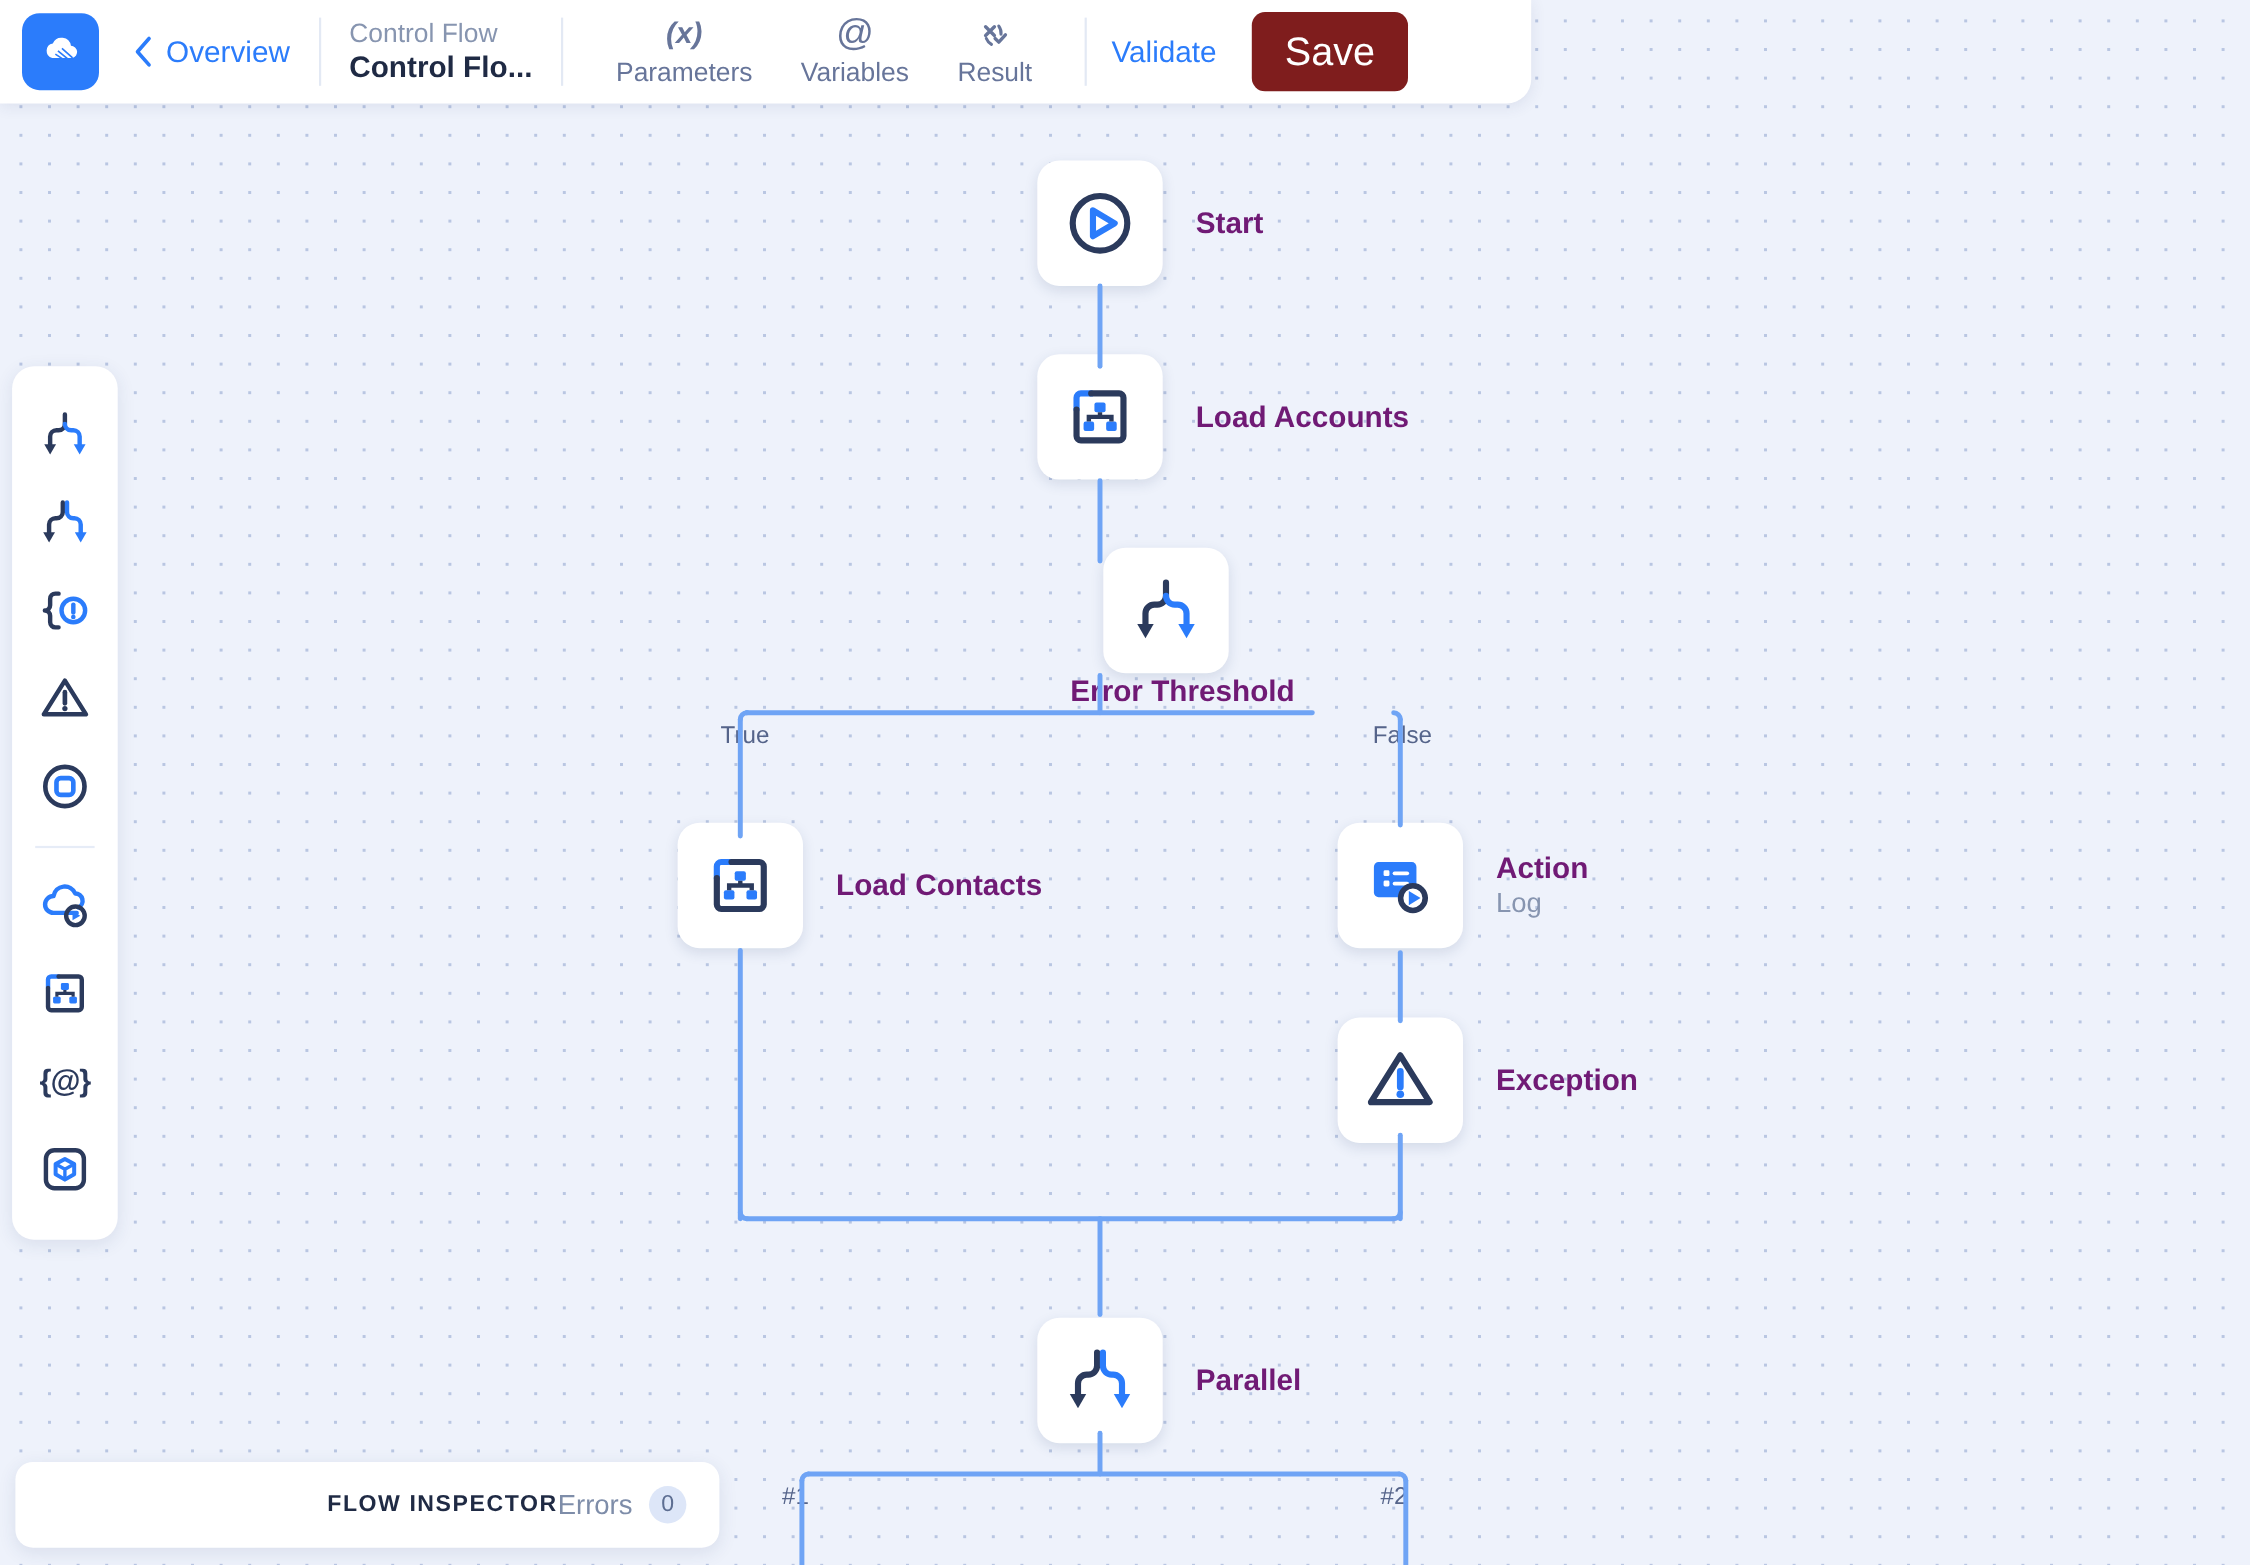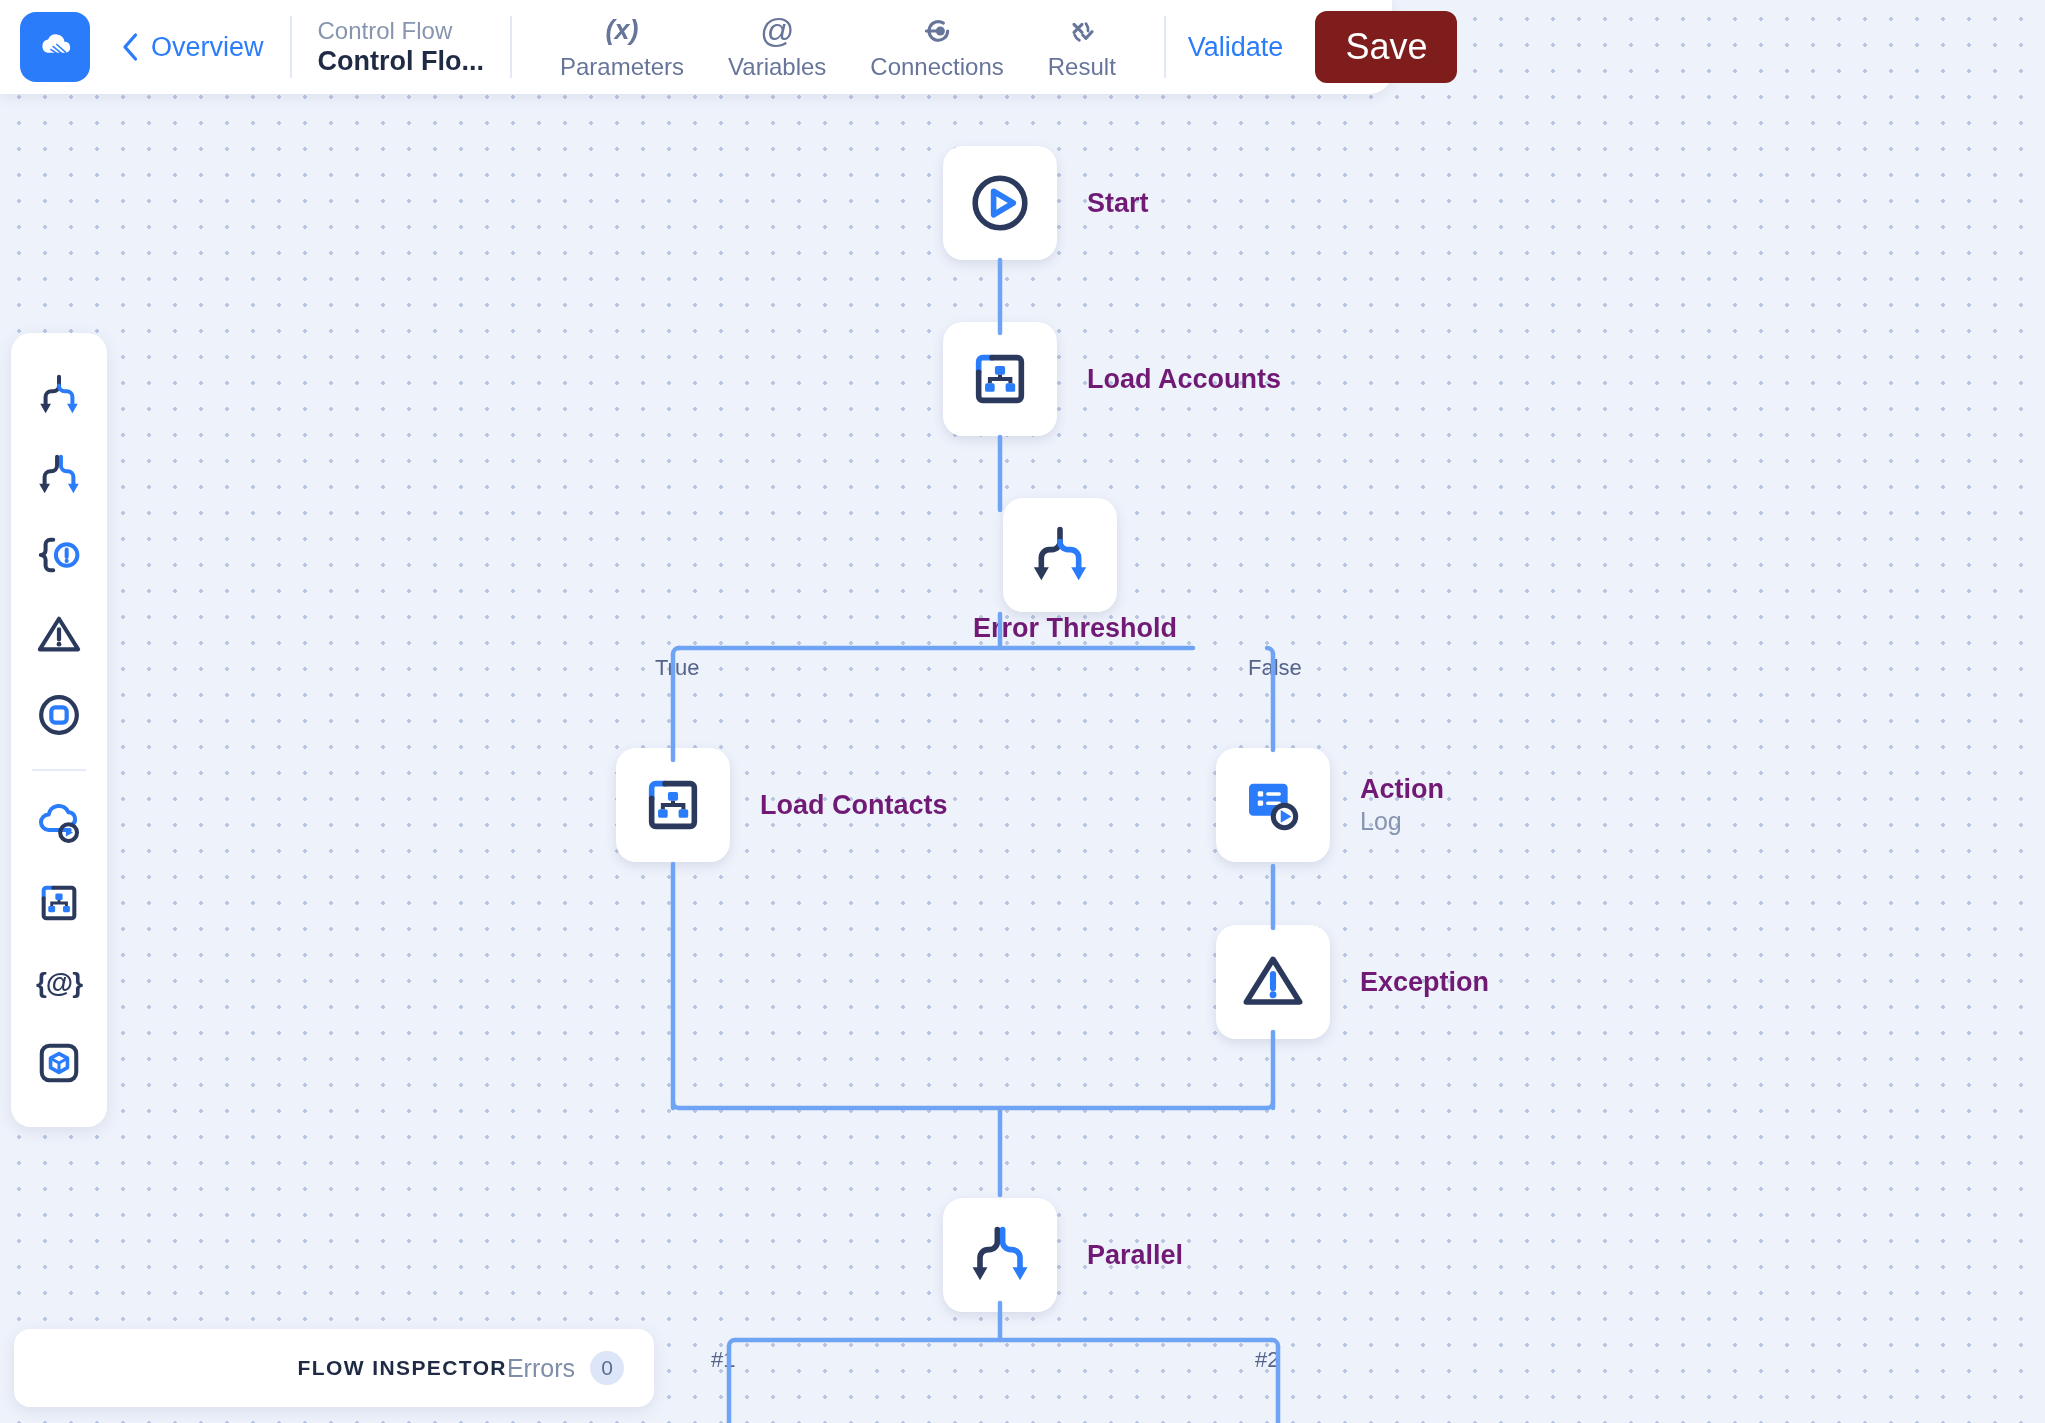--- a/index.html
+++ b/index.html
@@ -236,30 +236,20 @@
     <div class="tool-item">
       <span class="t-ico" style="font-style:italic;font-size:27px;">(x)</span>
       <span class="t-lbl">Parameters</span>
     </div>
 
     <div class="tool-item">
       <span class="t-ico" style="font-weight:normal;font-size:34px;">@</span>
       <span class="t-lbl">Variables</span>
     </div>
 
-    <div class="tool-item">
-      <span class="t-ico">
-        <svg width="32" height="32" viewBox="0 0 24 24">
-          <path d="M20 12a7 7 0 1 1-3.2-5.9" fill="none" stroke="#67759a" stroke-width="2.3" stroke-linecap="round"></path>
-          <line x1="4" y1="12" x2="13" y2="12" stroke="#67759a" stroke-width="2.3" stroke-linecap="round"></line>
-          <circle cx="14.5" cy="12" r="3.4" fill="#67759a"></circle>
-        </svg>
-      </span>
-      <span class="t-lbl">Connections</span>
-    </div>
 
     <div class="tool-item">
       <span class="t-ico">
         <svg width="32" height="32" viewBox="0 0 24 24">
           <path d="M6 7 L12 13 M12 7 L6 13" stroke="#67759a" stroke-width="2.3" stroke-linecap="round" fill="none"></path>
           <path d="M15 6.5a8 8 0 0 1 1.5 5.5" stroke="#67759a" stroke-width="2.1" fill="none" stroke-linecap="round"></path>
           <path d="M6.5 15a8 8 0 0 0 3.5 4" stroke="#67759a" stroke-width="2.1" fill="none" stroke-linecap="round"></path>
           <polyline points="12.5,15 15,17.5 19.5,12.5" fill="none" stroke="#67759a" stroke-width="2.3" stroke-linecap="round" stroke-linejoin="round"></polyline>
         </svg>
       </span>

